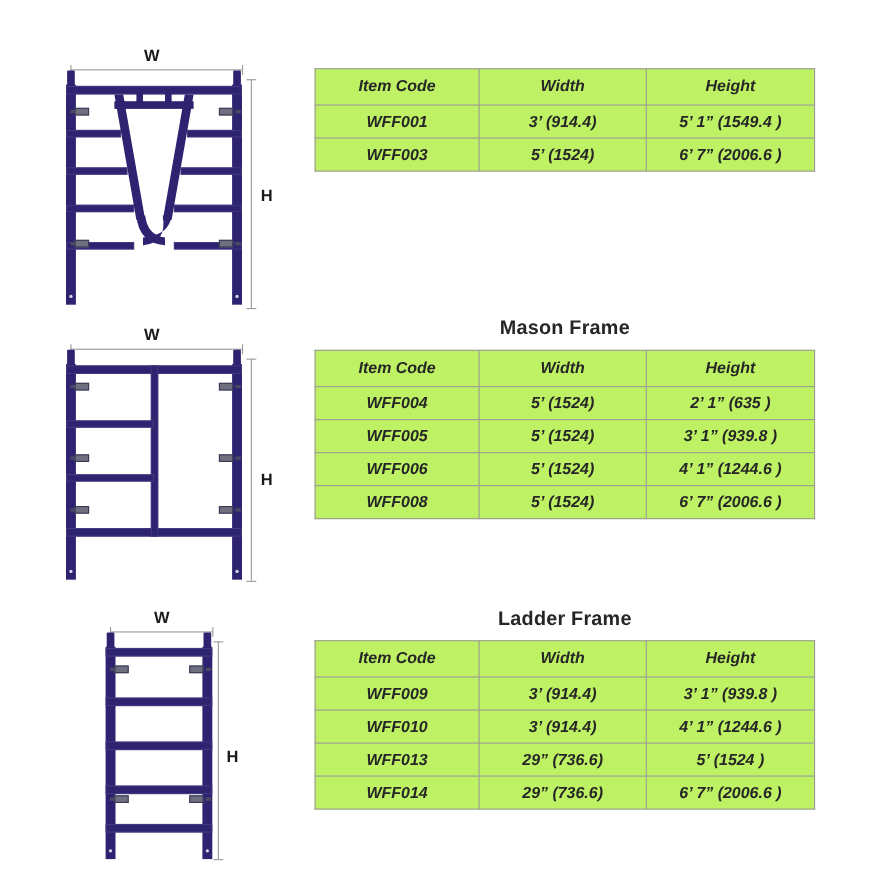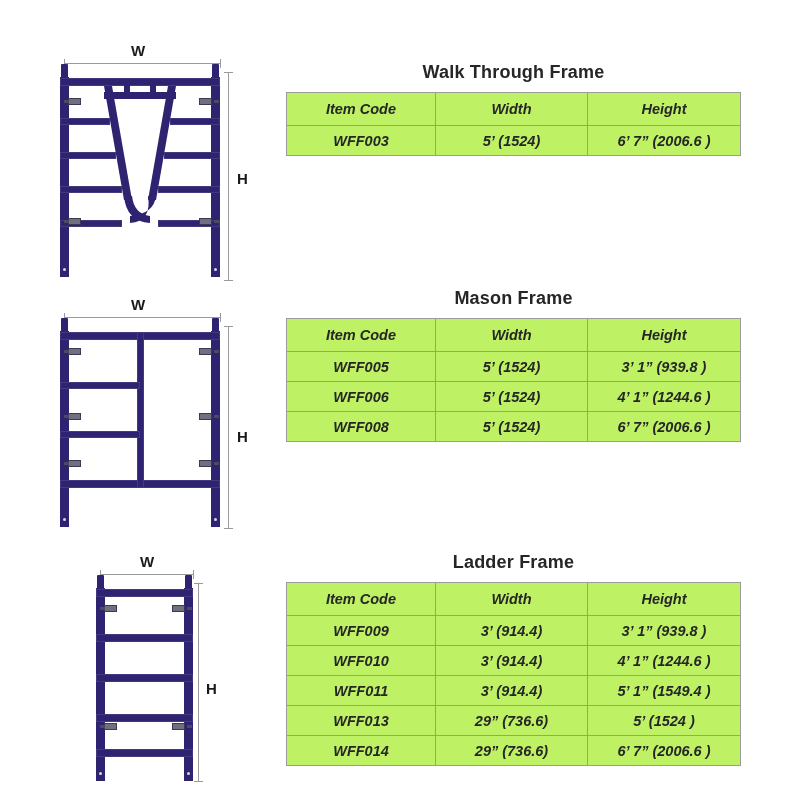--- a/index.html
+++ b/index.html
@@ -197,35 +197,39 @@
     <div class="lock" style="left:199px; top:98px;"></div>
     <div class="lock-nub" style="left:214px; top:100px;"></div>
 
     <div class="lock" style="left:68px; top:218px;"></div>
     <div class="lock-nub" style="left:64px; top:220px;"></div>
     <div class="lock" style="left:199px; top:218px;"></div>
     <div class="lock-nub" style="left:214px; top:220px;"></div>
   </div>
 
   <div class="table-block" style="left:286px; top:62px;">
-    <div class="table-title">Walk Through Frame</div>
     <table class="spec">
       <colgroup>
           <col class="c-code">
           <col class="c-width">
           <col class="c-height">
         </colgroup>
       <thead>
         <tr>
           <th>Item Code</th>
           <th>Width</th>
           <th>Height</th>
         </tr>
       </thead>
       <tbody>
+        <tr>
+          <td>WFF001</td>
+          <td>3’  (914.4)</td>
+          <td>5’  1” (1549.4 )</td>
+        </tr>
         <tr>
           <td>WFF003</td>
           <td>5’  (1524)</td>
           <td>6’  7” (2006.6 )</td>
         </tr>
       </tbody>
     </table>
   </div>
 
   <div class="drawing" style="left:0; top:288px; width:285px; height:255px;">
@@ -282,20 +286,25 @@
         </colgroup>
       <thead>
         <tr>
           <th>Item Code</th>
           <th>Width</th>
           <th>Height</th>
         </tr>
       </thead>
       <tbody>
         <tr>
+          <td>WFF004</td>
+          <td>5’  (1524)</td>
+          <td>2’  1” (635 )</td>
+        </tr>
+        <tr>
           <td>WFF005</td>
           <td>5’  (1524)</td>
           <td>3’  1” (939.8 )</td>
         </tr>
         <tr>
           <td>WFF006</td>
           <td>5’  (1524)</td>
           <td>4’  1” (1244.6 )</td>
         </tr>
         <tr>
@@ -364,25 +373,20 @@
           <td>WFF009</td>
           <td>3’  (914.4)</td>
           <td>3’  1” (939.8 )</td>
         </tr>
         <tr>
           <td>WFF010</td>
           <td>3’  (914.4)</td>
           <td>4’  1” (1244.6 )</td>
         </tr>
         <tr>
-          <td>WFF011</td>
-          <td>3’  (914.4)</td>
-          <td>5’  1” (1549.4 )</td>
-        </tr>
-        <tr>
           <td>WFF013</td>
           <td>29”  (736.6)</td>
           <td>5’  (1524 )</td>
         </tr>
         <tr>
           <td>WFF014</td>
           <td>29”  (736.6)</td>
           <td>6’  7” (2006.6 )</td>
         </tr>
       </tbody>

